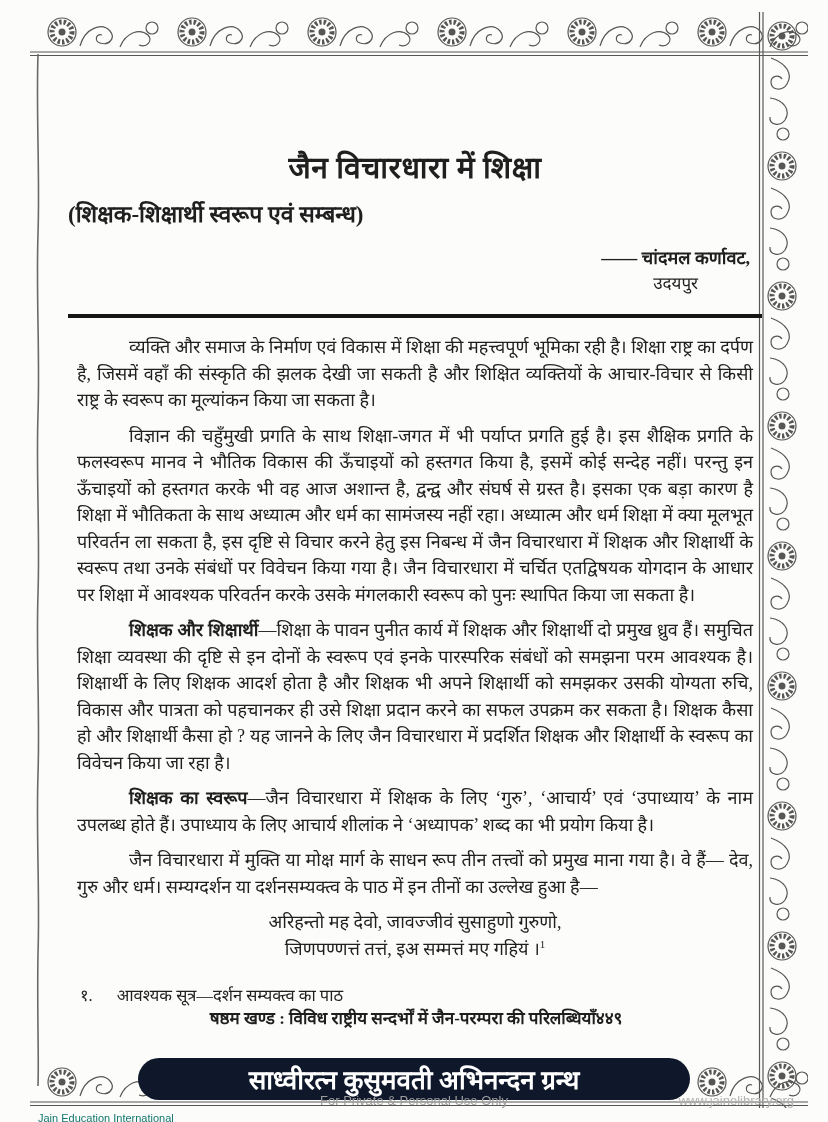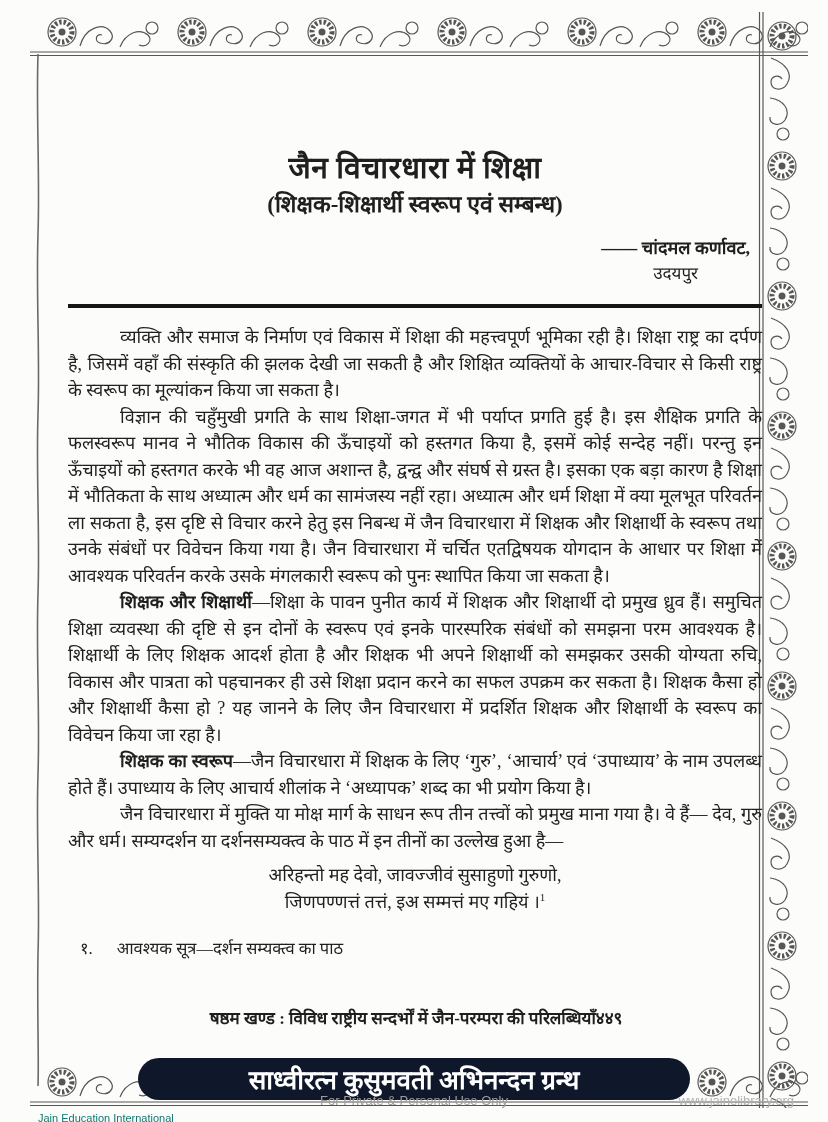--- a/index.html
+++ b/index.html
@@ -10,28 +10,28 @@
   }
   
   .border-svg{position:absolute;z-index:1;}
   .b-top{left:30px;top:12px;}
   .b-bottom{left:30px;top:1062px;}
   .b-right{left:756px;top:12px;}
   .b-left{left:34px;top:54px;}
   
   .content{position:absolute;left:68px;top:146px;width:694px;z-index:2;}
   .title{text-align:center;font-size:30px;font-weight:700;letter-spacing:.5px;}
-  .subtitle{text-align:center;font-size:23px;font-weight:700;}
+  .subtitle{font-size:23px;font-weight:700;margin-top:10px;}
   .author-wrap{text-align:right;margin-top:16px;padding-right:12px;}
   .author-inner{display:inline-block;text-align:center;}
   .author-name{font-size:18px;font-weight:700;}
   .author-place{font-size:17px;margin-top:2px;}
   .rule{height:4px;background:#161616;margin:20px 0 16px 0;}
   .body-text{font-size:18px;line-height:26.5px;text-align:justify;}
-  .para{margin:0;text-indent:52px;}
+  .para{margin:9px;text-indent:52px;}
   .para b{font-weight:700;}
   .verse{text-align:center;font-size:18px;line-height:27px;margin-top:8px;}
   .verse sup{font-size:11px;vertical-align:super;line-height:0;}
   .footnote{display:flex;gap:24px;font-size:16.5px;margin-top:20px;margin-left:12px;}
   
   .footer-row{
     position:absolute;left:68px;right:64px;top:1006px;z-index:2;
     display:flex;justify-content:center;align-items:baseline;
     font-size:17px;font-weight:600;
   }

